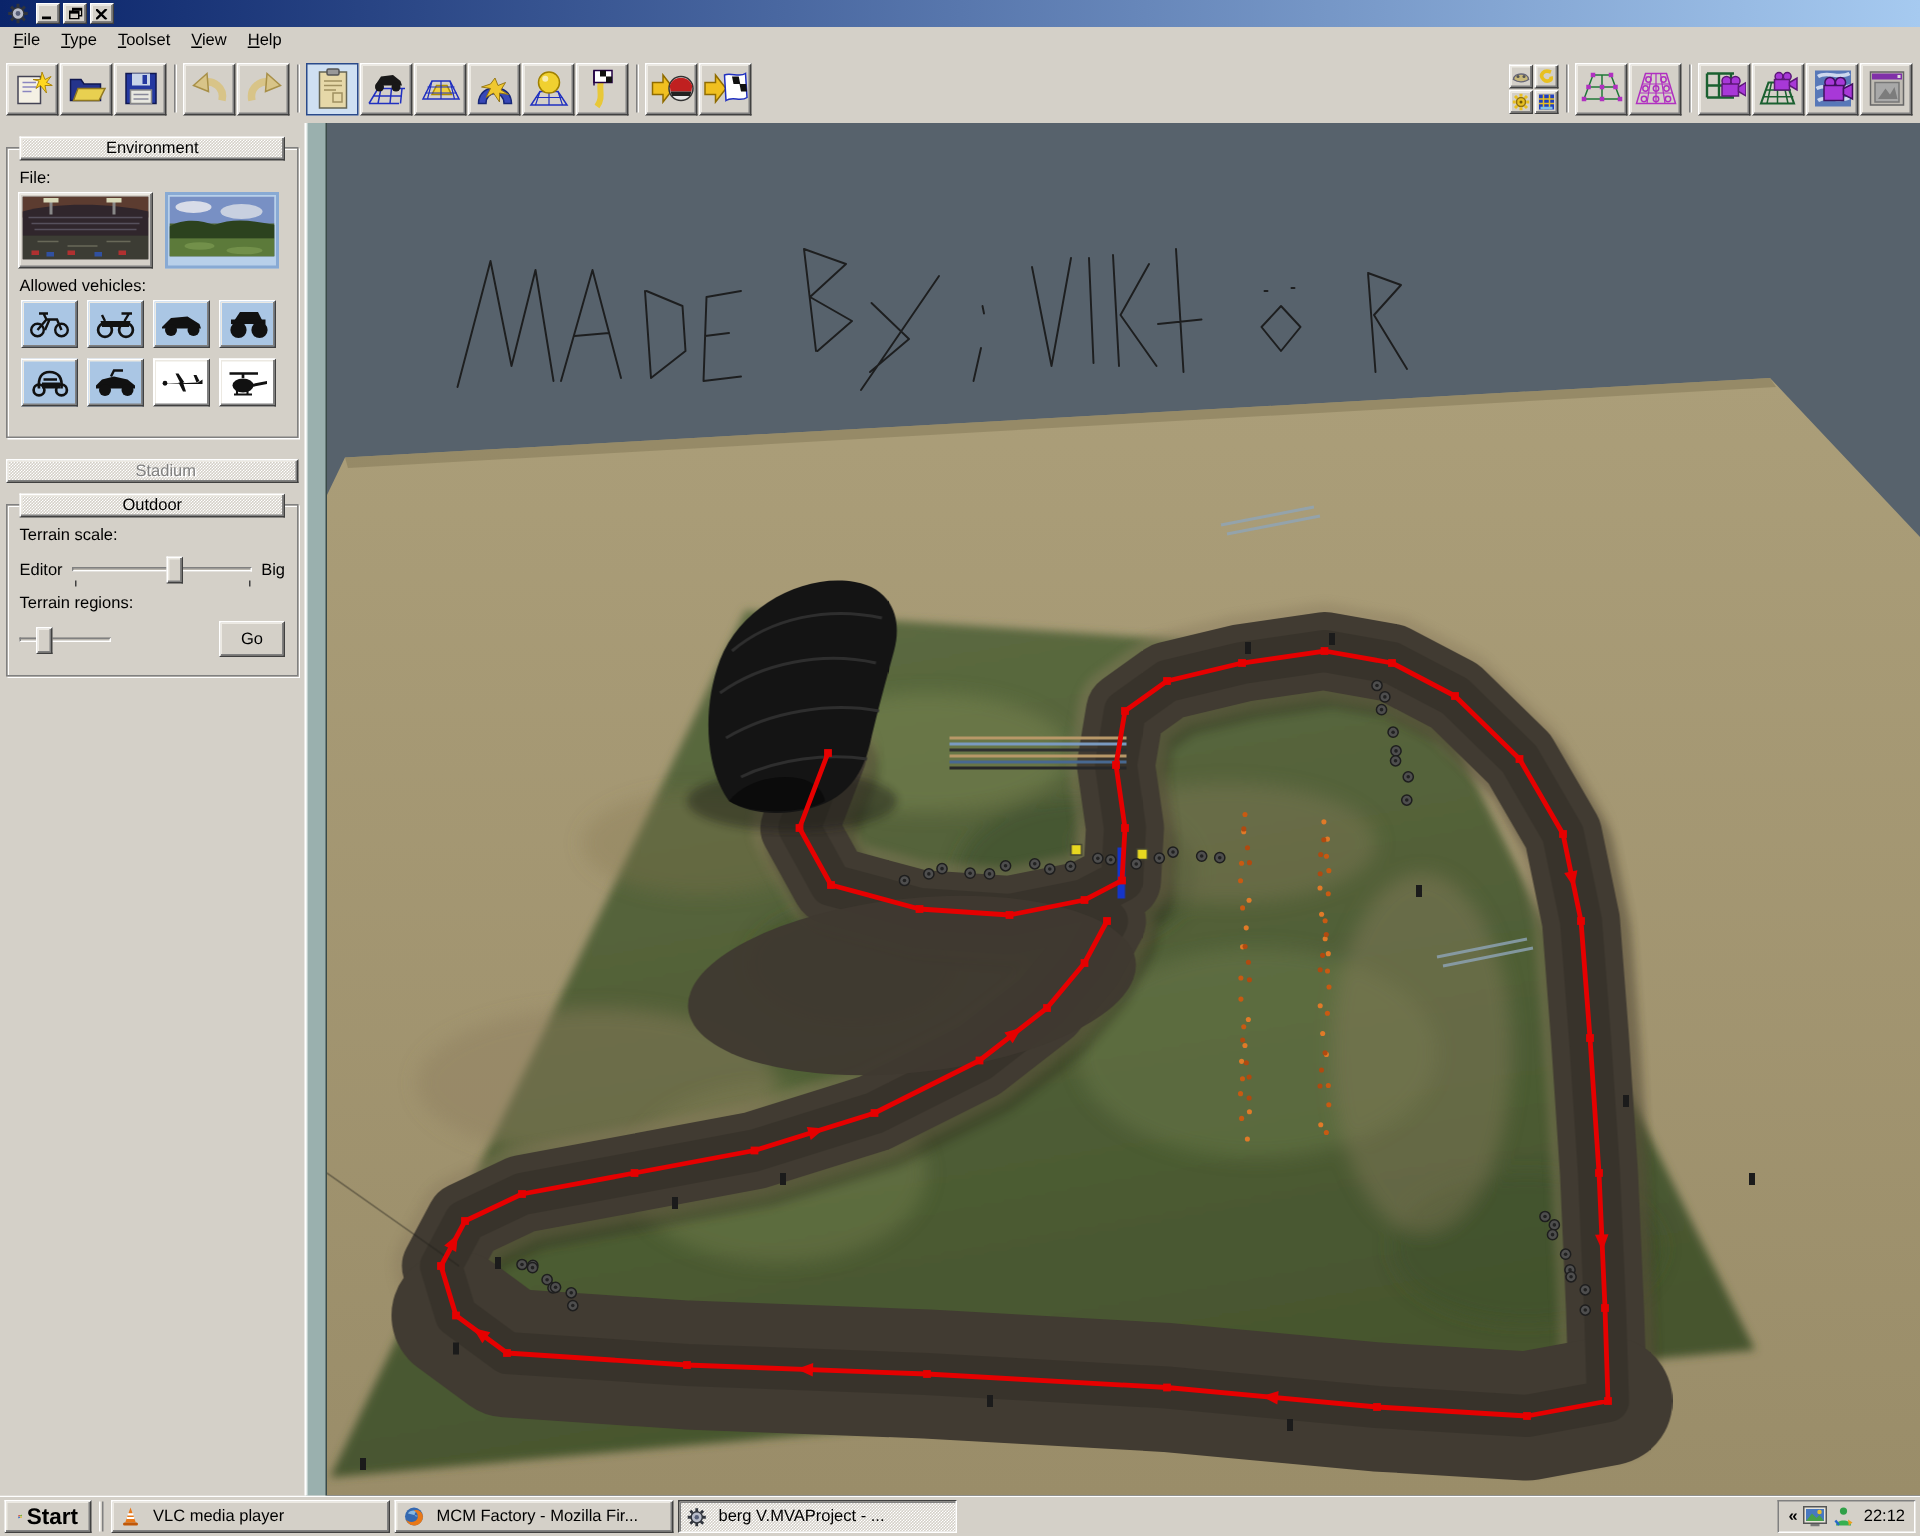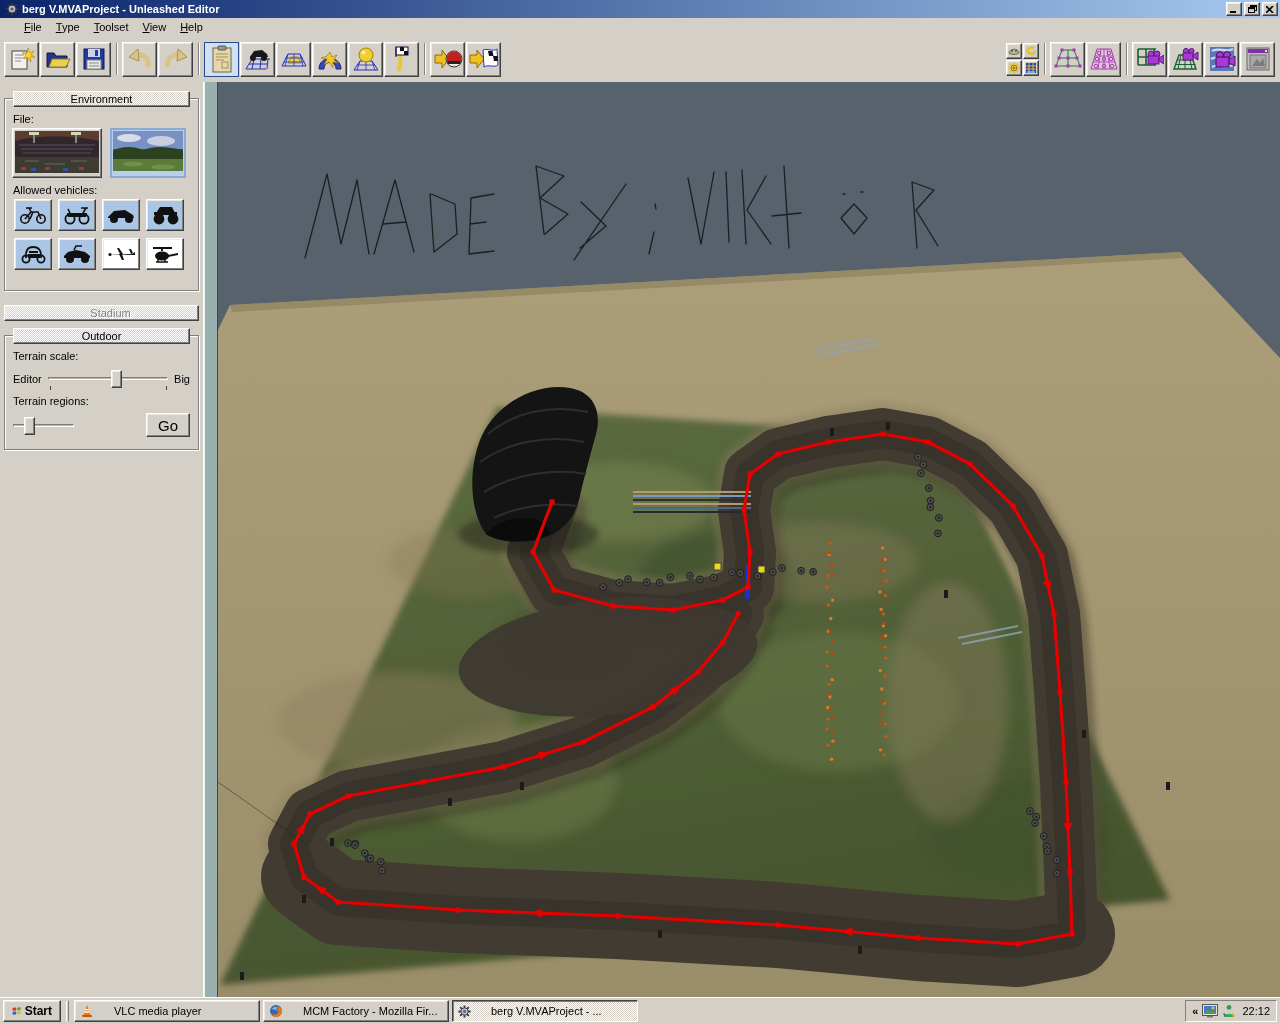--- a/index.html
+++ b/index.html
@@ -13,21 +13,21 @@
   .dither  { background-color:#d4d0c8;
              background-image:linear-gradient(45deg,#fff 25%,transparent 25%,transparent 75%,#fff 75%),
                               linear-gradient(45deg,#fff 25%,transparent 25%,transparent 75%,#fff 75%);
              background-size:2px 2px; background-position:0 0,1px 1px; }
 
   
   #titlebar { height:18px; background:linear-gradient(90deg,#0a246a,#a6caf0); display:flex; align-items:center; padding:0 2px; }
   #titlebar .ticon { width:14px; height:14px; margin:0 3px; flex:none; }
   #titlebar .ttext { color:#fff; font-weight:bold; font-size:11px; flex:1; white-space:nowrap; }
   .winbtn { width:16px; height:14px; margin-left:2px; display:flex; align-items:center; justify-content:center; }
-  #menubar { height:20px; display:flex; align-items:center; padding-left:17px; border-bottom:1px solid #d4d0c8; }
+  #menubar { height:20px; display:flex; align-items:center; padding-left:2px; border-bottom:1px solid #d4d0c8; }
   .menu-item { display:inline-block; padding:2px 7px 3px; }
   .menu-item::first-letter { text-decoration:underline; }
 
   
   #toolbar { height:44px; display:flex; align-items:center; padding:2px 4px 4px; }
   .tbtn { width:35px; height:35px; margin-right:1px; display:flex; align-items:center; justify-content:center; flex:none; }
   .tbtn.active { background:#cfe0f2; border-color:#2a4a8a #2a4a8a #2a4a8a #2a4a8a; box-shadow:none; }
   .tsep { width:2px; height:32px; margin:0 4px; border-left:1px solid #808080; border-right:1px solid #ffffff; flex:none; }
   .tspacer { flex:1; }
   .minigrid { width:35px; height:35px; display:grid; grid-template-columns:16px 16px; grid-template-rows:16px 16px; gap:1px; padding:0; align-content:center; justify-content:center; background:#d4d0c8; border:none; box-shadow:none; }
@@ -53,46 +53,45 @@
   .thumb.sel { padding:1px; border:2px solid #88aad4; box-shadow:inset 0 0 0 1px #b8d0ea; background:#b8d0ea; }
   .vgrid { display:grid; grid-template-columns:repeat(4,38px); grid-template-rows:32px 32px; gap:7px 6px; margin:3px 0 10px 2px; }
   .vbtn { width:38px; height:32px; display:flex; align-items:center; justify-content:center; background:#ffffff; }
   .vbtn.sel { background:#aac6e4; }
 
   .sliderrow { display:flex; align-items:center; gap:6px; margin:6px 1px 2px; }
   .slider { position:relative; height:21px; flex:1; }
   .slider .groove { position:absolute; left:0; right:0; top:9px; height:3px; border:1px solid; border-color:#808080 #fff #fff #808080; background:#b8b4ac; }
   .slider .tick { position:absolute; top:18px; width:1px; height:4px; background:#404040; }
   .slider .thumbk { position:absolute; top:2px; width:11px; height:18px; margin-left:-5px; }
-  .gobtn { width:44px; height:24px; font-size:15px; font-family:"Liberation Sans",sans-serif; display:flex; align-items:center; justify-content:center; }
+  .gobtn { width:44px; height:24px; font-size:11px; font-family:"Liberation Sans",sans-serif; display:flex; align-items:center; justify-content:center; }
 
   
   #taskbar { height:27px; background:#d4d0c8; border-top:1px solid #ffffff; display:flex; align-items:center; padding:2px 3px; gap:3px; }
-  #startbtn { width:58px; height:22px; display:flex; align-items:center; gap:3px; padding:0 8px; font-weight:bold; font-size:12px; flex:none; }
+  #startbtn { width:58px; height:22px; display:flex; align-items:center; gap:3px; padding:0 8px; font-weight:bold; font-size:15px; flex:none; }
   .tb-div { width:3px; height:20px; margin:0 2px; border-left:1px solid #fff; border-right:1px solid #808080; flex:none; }
-  .task-btn { width:186px; height:22px; display:flex; align-items:center; gap:20px; padding:0 5px; white-space:nowrap; overflow:hidden; flex:none; }
+  .task-btn { width:186px; height:22px; display:flex; align-items:center; gap:8px; padding:0 5px; white-space:nowrap; overflow:hidden; flex:none; }
   .task-btn.pressed { border-color:#404040 #ffffff #ffffff #404040; box-shadow:inset 1px 1px 0 #808080; }
   .tb-spacer { flex:1; }
   #tray { height:22px; display:flex; align-items:center; gap:4px; padding:0 6px; flex:none; border:1px solid; border-color:#808080 #fff #fff #808080; }
   #tray .clock { padding-left:2px; font-size:11px; }
 </style>
 </head>
 <body>
 
 <div id="titlebar">
   <span class="ticon">
     <svg width="14" height="14" viewBox="0 0 14 14">
         <circle cx="7" cy="7" r="4" fill="#b8bcc8" stroke="#30343c"></circle>
         <g stroke="#30343c" stroke-width="2">
           <path d="M7,0.5 V3 M7,11 V13.5 M0.5,7 H3 M11,7 H13.5 M2.4,2.4 L4,4 M10,10 L11.6,11.6 M11.6,2.4 L10,4 M4,10 L2.4,11.6"></path>
         </g>
         <circle cx="7" cy="7" r="1.6" fill="#586078"></circle>
       </svg>
   </span>
-  <span class="ttext">berg V.MVAProject - Unleashed Editor</span>
   <span class="winbtn bev-out">
       <svg width="8" height="7" viewBox="0 0 8 7">
         <rect x="0" y="5" width="6" height="2" fill="#000"></rect>
       </svg>
     </span>
   <span class="winbtn bev-out">
       <svg width="9" height="8" viewBox="0 0 9 8">
         <rect x="2.5" y="0.5" width="6" height="5" fill="none" stroke="#000"></rect>
         <rect x="2.5" y="0.5" width="6" height="1.6" fill="#000"></rect>
         <rect x="0.5" y="2.5" width="6" height="5" fill="#d4d0c8" stroke="#000"></rect>

